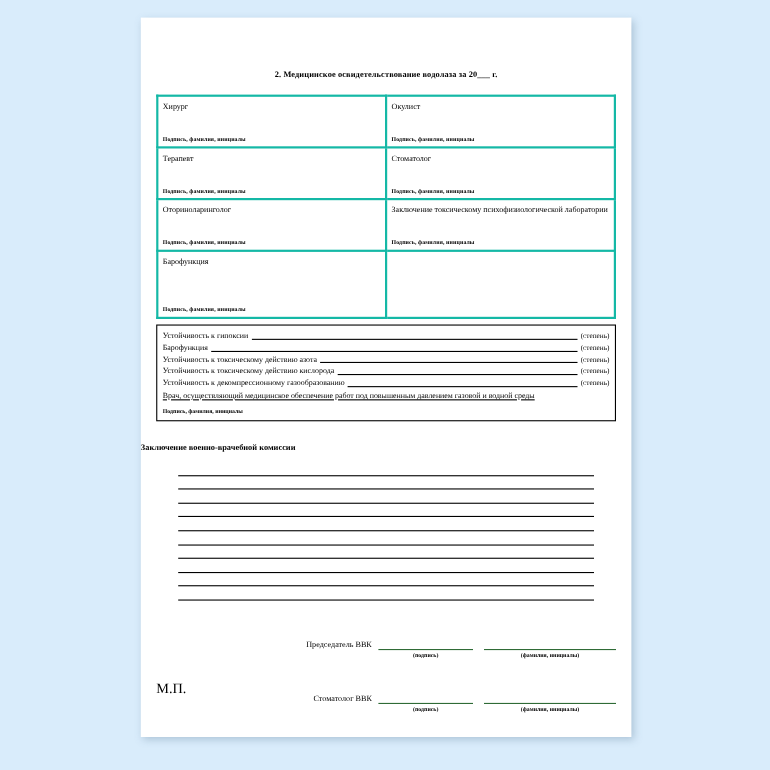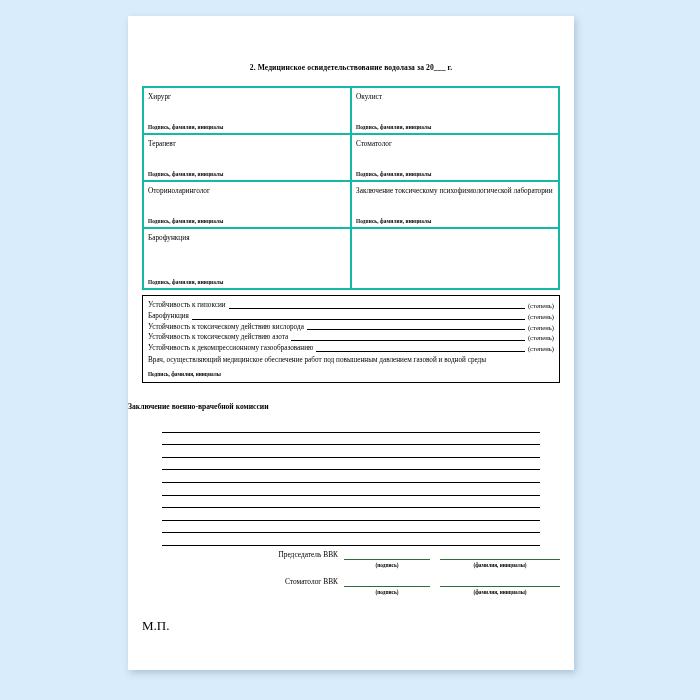--- a/index.html
+++ b/index.html
@@ -103,20 +103,21 @@
   .param-degree {
     font-size: 6.6px;
     color: #000;
     flex: 0 0 auto;
   }
   .param-note {
     font-size: 7.2px;
     line-height: 1.35;
     margin-top: 2px;
     color: #000;
+    text-decoration: underline;
   }
   .param-sub {
     font-size: 5.3px;
     font-weight: bold;
     margin-top: 5px;
     color: #000;
   }
 
   
   .concl-title {
@@ -145,20 +146,21 @@
     position: absolute;
     left: 14px;
     top: 534px;
     width: 418px;
   }
   .sig-row {
     display: flex;
     align-items: center;
     justify-content: flex-end;
     margin-bottom: 2px;
+    margin-top: 31px;
   }
   .sig-label {
     font-size: 7.4px;
     color: #000;
     padding-right: 6px;
     padding-bottom: 1px;
   }
   .sig-line1 {
     width: 86px;
     border-bottom: 1px solid #2f6b36;
@@ -255,26 +257,26 @@
         <span class="param-label">Устойчивость к гипоксии</span>
         <span class="param-line"></span>
         <span class="param-degree">(степень)</span>
       </div>
       <div class="param-row">
         <span class="param-label">Барофункция</span>
         <span class="param-line"></span>
         <span class="param-degree">(степень)</span>
       </div>
       <div class="param-row">
+        <span class="param-label">Устойчивость к токсическому действию азота</span>
+        <span class="param-line"></span>
+        <span class="param-degree">(степень)</span>
+      </div>
+      <div class="param-row">
         <span class="param-label">Устойчивость к токсическому действию кислорода</span>
-        <span class="param-line"></span>
-        <span class="param-degree">(степень)</span>
-      </div>
-      <div class="param-row">
-        <span class="param-label">Устойчивость к токсическому действию азота</span>
         <span class="param-line"></span>
         <span class="param-degree">(степень)</span>
       </div>
       <div class="param-row">
         <span class="param-label">Устойчивость к декомпрессионному газообразованию</span>
         <span class="param-line"></span>
         <span class="param-degree">(степень)</span>
       </div>
       <div class="param-note">Врач, осуществляющий медицинское обеспечение работ под повышенным давлением газовой и водной среды</div>
       <div class="param-sub">Подпись, фамилия, инициалы</div>

